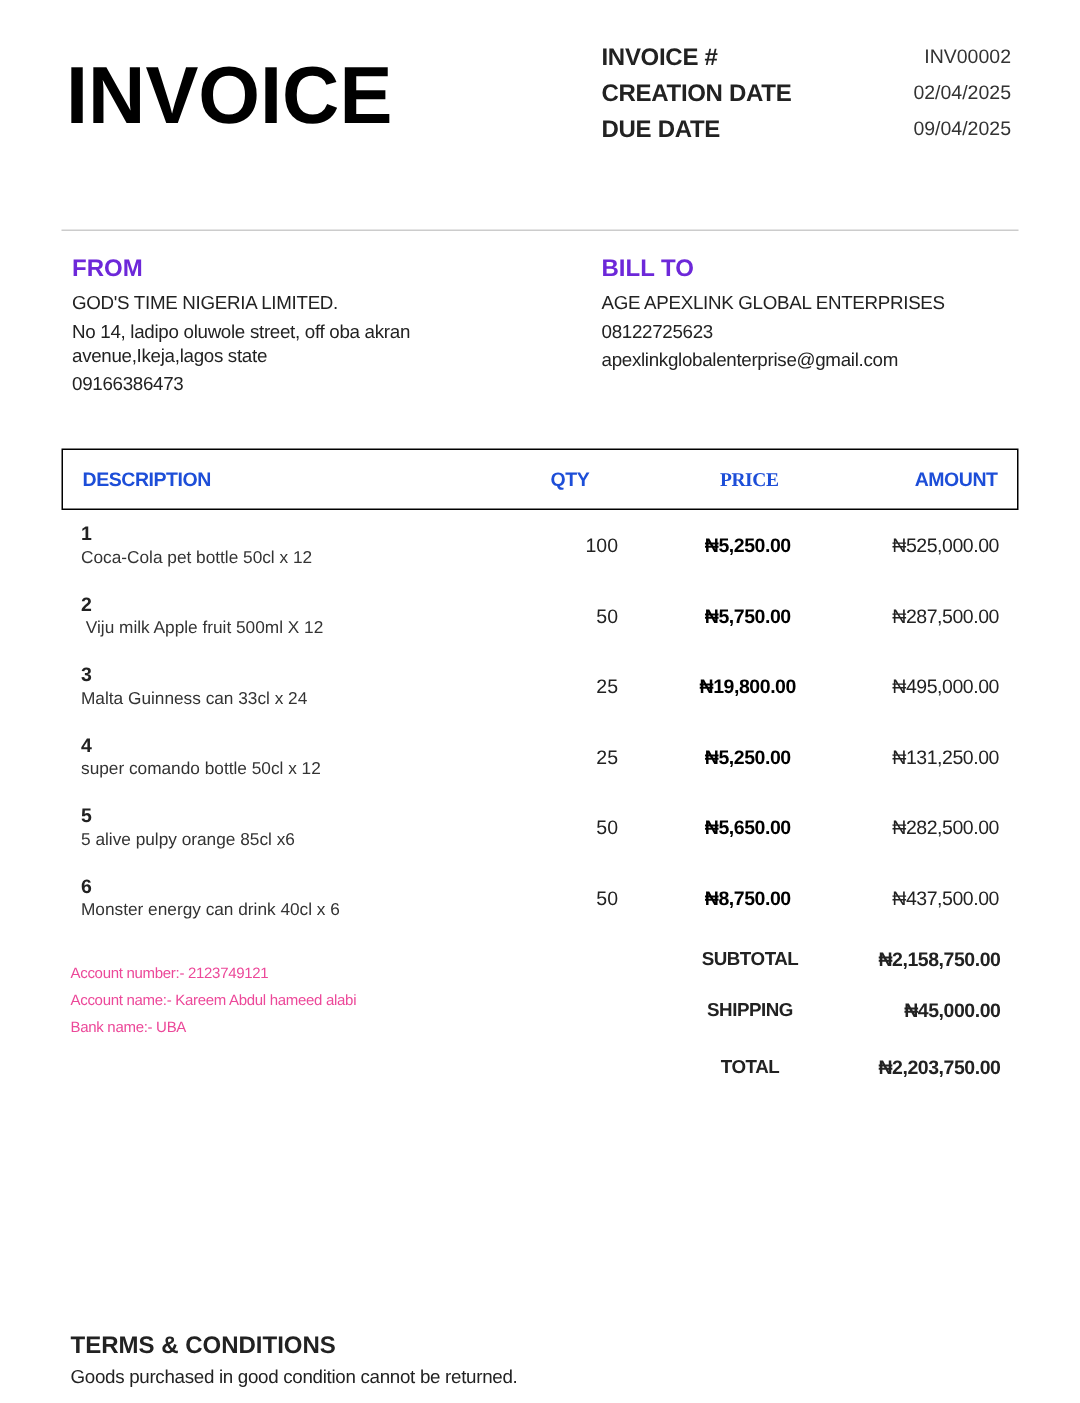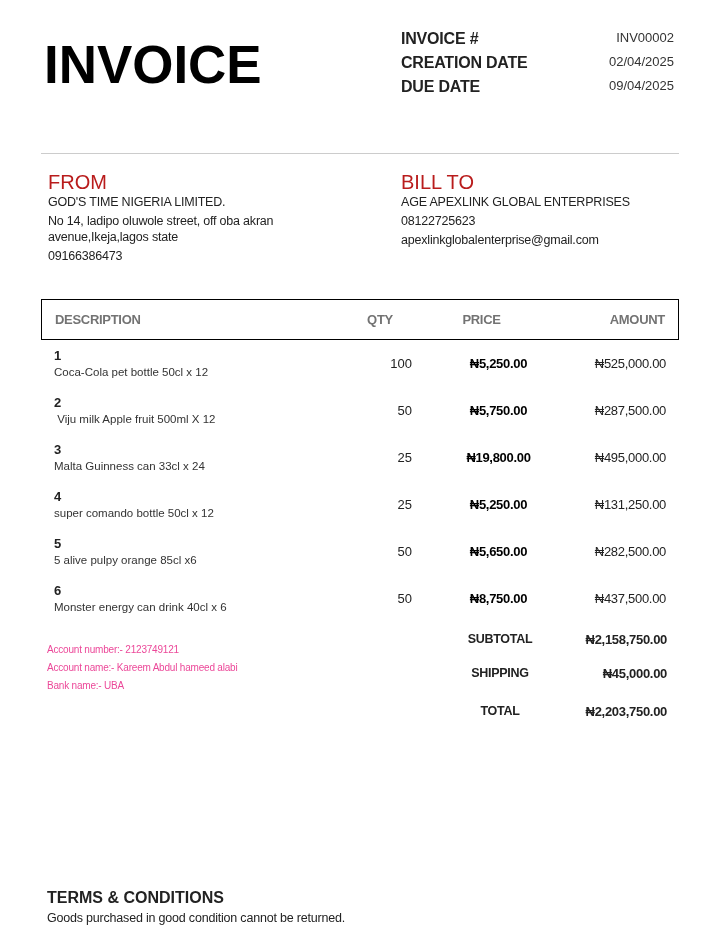--- a/index.html
+++ b/index.html
@@ -12,35 +12,35 @@
   .title {
     left: 44px; top: 34px; font-size: 54px; font-weight: bold; color: #000;
     letter-spacing: 0px; line-height: 60px;
     transform: scaleX(0.98); transform-origin: left top;
   }
   .meta { left: 401px; top: 30px; width: 273px; }
   .meta-row { display: flex; justify-content: space-between; height: 24px; align-items: flex-start; }
   .meta-label { font-weight: bold; font-size: 16px; color: #222; letter-spacing: -0.2px; }
   .meta-value { font-size: 13px; color: #333; }
   .divider { left: 41px; top: 153px; width: 638px; height: 1px; background: #cccccc; }
-  .party-head { font-weight: normal; font-size: 20px; color: #b91c1c; height: 20px; }
+  .party-head { font-weight: bold; font-size: 16px; color: #6d28d9; height: 20px; }
   .party-line { font-size: 12.5px; color: #222; line-height: 16px; letter-spacing: -0.2px; }
   .from { left: 48px; top: 171px; width: 270px; }
   .billto { left: 401px; top: 171px; width: 280px; }
   .from .gap, .billto .gap { height: 3px; }
 
   .thead {
     left: 41px; top: 299px; width: 636px; height: 39px;
     border: 1px solid #000; box-sizing: content-box;
   }
   .th { position: absolute; top: 0; height: 39px; line-height: 39px;
-        font-size: 13px; font-weight: bold; color: #737373; letter-spacing: -0.3px; }
+        font-size: 13px; font-weight: bold; color: #1d4ed8; letter-spacing: -0.3px; }
   .th-desc { left: 13px; }
   .th-qty { left: 305px; width: 66px; text-align: center; }
-  .th-price { left: 392px; width: 95px; text-align: center; }
+  .th-price { left: 410px; width: 95px; text-align: center; font-family: Liberation Serif, serif; }
   .th-amount { right: 13px; text-align: right; }
 
   .row { position: absolute; left: 41px; width: 638px; height: 47px; }
   .row .num { position: absolute; left: 13px; top: 0; font-size: 13px; font-weight: bold; color: #222; }
   .row .desc { position: absolute; left: 13px; top: 18px; font-size: 11.5px; color: #333; letter-spacing: 0px; white-space: pre; }
   .row .qty { position: absolute; left: 305px; width: 66px; top: 8px; text-align: right; font-size: 13px; color: #222; }
   .row .price { position: absolute; left: 410px; width: 95px; top: 8px; text-align: center; font-size: 13px; color: #000000; letter-spacing: -0.3px; font-weight: bold; }
   .row .amount { position: absolute; right: 13px; top: 8px; text-align: right; font-size: 13px; color: #222; letter-spacing: -0.3px; }
 
   .payment { left: 47px; top: 641px; width: 300px; }

